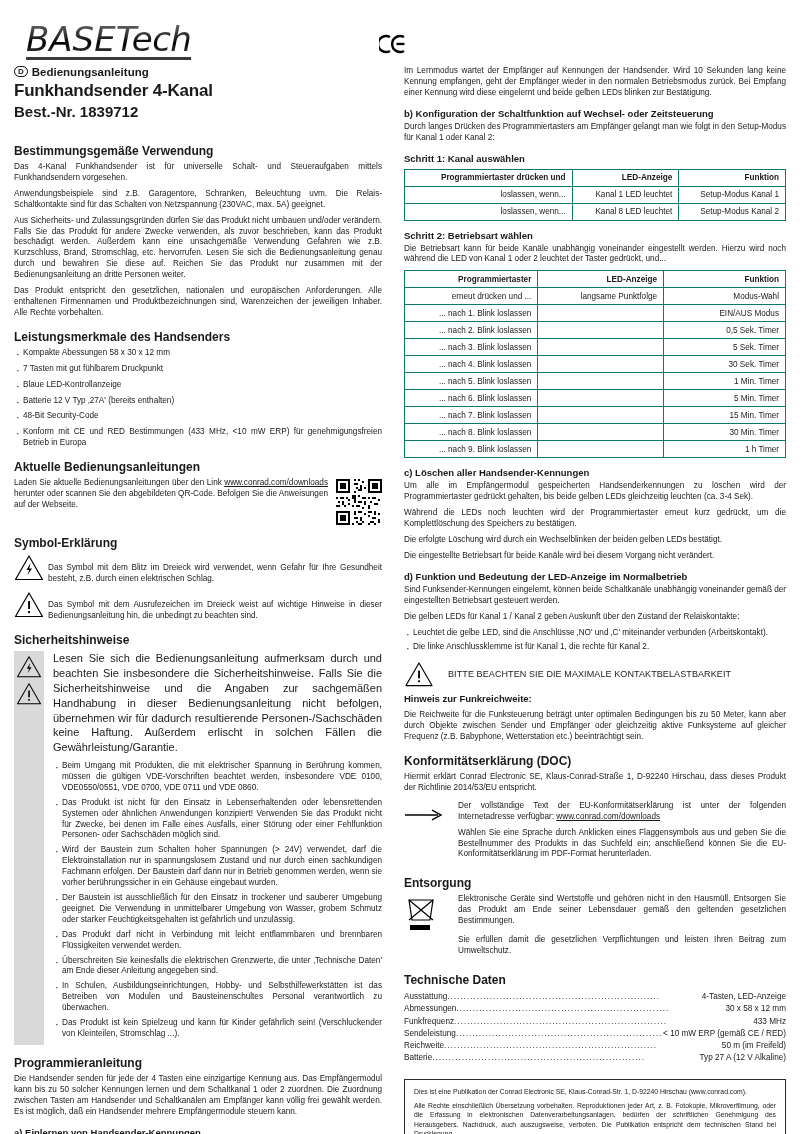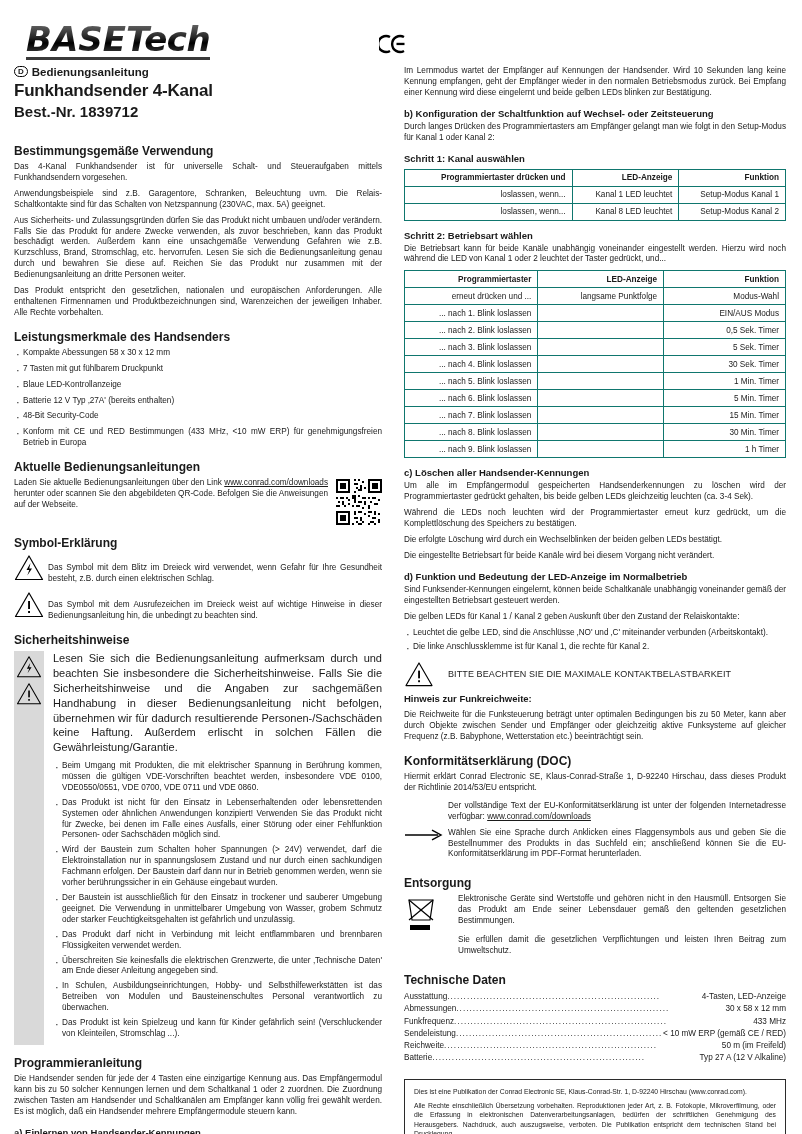--- a/index.html
+++ b/index.html
@@ -14,21 +14,21 @@
 
   .columns { display: flex; gap: 22px; align-items: flex-start; }
   .col { width: 368px; }
   .col-right { width: 382px; }
 
   
   .header { position: relative; height: 52px; }
   .logo {
     position: absolute; left: 12px; top: 8px;
     font-family: "DejaVu Sans", sans-serif;
-    font-weight: 700; font-style: italic;
+    font-weight: 400; font-style: italic;
     font-size: 34px; letter-spacing: -0.5px;
     line-height: 1;
     background: linear-gradient(180deg,#6d6d6d 0%,#2a2a2a 42%,#000 60%,#4a4a4a 100%);
     -webkit-background-clip: text; background-clip: text;
     color: transparent;
     border-bottom: 3px solid #3a3a3a;
     padding-bottom: 1px;
   }
   .logo .base { letter-spacing: 0px; }
   .ce-mark { position: absolute; left: 365px; top: 20px; font-size: 19px; font-family:"DejaVu Sans", sans-serif; letter-spacing:-2px; font-weight:400;}
@@ -87,21 +87,21 @@
   table.t1 th:nth-child(2), table.t1 td:nth-child(2) { width: 28%; }
   table.t2 th:nth-child(1), table.t2 td:nth-child(1) { width: 35%; }
   table.t2 th:nth-child(2), table.t2 td:nth-child(2) { width: 33%; }
   table.t2 td { height: 9px; }
 
   
   .warn-row { display:flex; align-items:center; gap: 14px; margin: 8px 0 6px 0; }
   .warn-row .warn-txt { font-size: 9px; letter-spacing: 0.1px; }
 
   
-  .arrow-row { display:flex; gap: 0; align-items: center; margin-top: 7px; }
+  .arrow-row { display:flex; gap: 10px; align-items: flex-start; margin-top: 7px; }
   .arrow-ico { flex: 0 0 44px; padding-top: 6px; }
   .arrow-body { flex: 1; }
 
   
   .disp-row { display:flex; gap: 10px; align-items: flex-start; margin-top: 4px; }
   .disp-ico { flex: 0 0 44px; }
   .disp-body { flex: 1; }
 
   
   .spec { display: flex; font-size: 8.2px; line-height: 1.5; }

